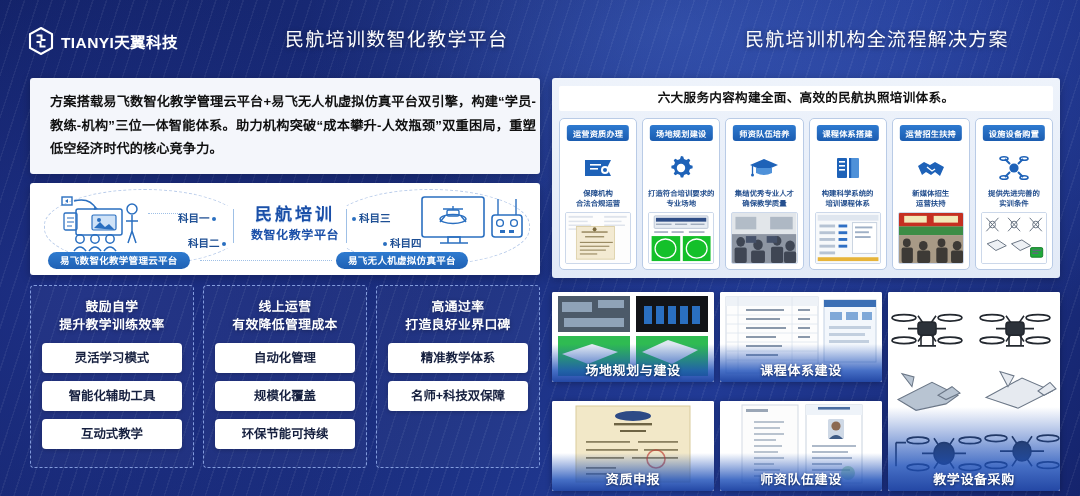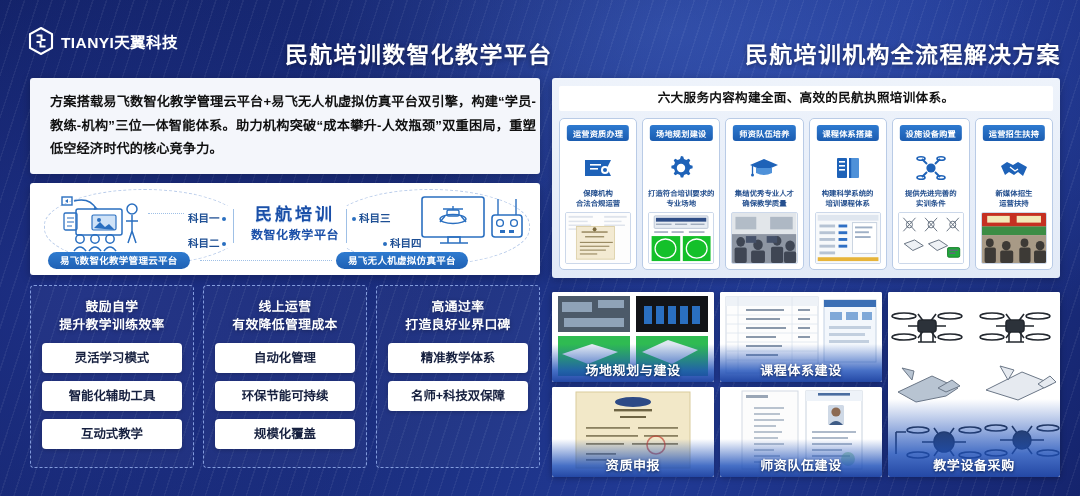--- a/index.html
+++ b/index.html
@@ -47,23 +47,23 @@
     position: absolute; left: 28px; top: 27px;
     display: flex; align-items: center; gap: 7px;
   }
   .logo-mark { width: 26px; height: 28px; display: block; }
   .logo-text {
     color: #ffffff; font-size: 15.5px; font-weight: bold;
     letter-spacing: 0.4px; white-space: nowrap;
     font-family: "Liberation Sans", "DejaVu Sans", sans-serif;
   }
   .head-title {
-    position: absolute; top: 36px;
+    position: absolute; top: 24px;
     color: #ffffff;
-    font-size: 23px; font-weight: bold; letter-spacing: 1.3px;
+    font-size: 19px; font-weight: normal; letter-spacing: 1.3px;
     white-space: nowrap;
     text-shadow: 0 1px 5px rgba(0,0,0,0.45);
   }
   #title-left  { left: 285px; }
   #title-right { left: 745px; }
 
   
   .left-col { position: absolute; left: 30px; top: 78px; width: 510px; height: 400px; z-index: 4; }
 
   .intro-box {
@@ -108,21 +108,21 @@
   .dg-subj {
     position: absolute;
     font-size: 10.5px; color: #1e4f94; font-weight: bold;
     white-space: nowrap;
   }
   .dg-subj .dot {
     display: inline-block; width: 4px; height: 4px;
     background: #2a6fc0; border-radius: 50%;
     vertical-align: middle;
   }
-  #subj1 { left: 158px; top: 27px; }
+  #subj1 { left: 148px; top: 27px; }
   #subj2 { left: 158px; top: 52px; }
   #subj3 { left: 322px; top: 27px; }
   #subj4 { left: 322px; top: 52px; margin-left: 31px; }
   .dg-vline {
     position: absolute; width: 1px; height: 34px;
     background: #9fc0e6; top: 26px;
   }
   #vl-left  { left: 203px; }
   #vl-right { left: 316px; }
 
@@ -259,21 +259,21 @@
   
   .ph { width: 100%; height: 100%; display:block; }
 
   
   .gallery {
     position: absolute; top: 214px; left: 0;
     width: 508px; height: 190px;
     display: grid;
     grid-template-columns: 162px 162px 172px;
     grid-template-rows: 90px 90px;
-    gap: 5px 6px;
+    gap: 19px 6px;
   }
   .gal-tile {
     position: relative;
     background: #ffffff;
     border-radius: 2px;
     overflow: hidden;
     box-shadow: 0 1px 6px rgba(0,0,0,0.3);
   }
   .gal-tile.tall { grid-row: span 2; }
   .gal-label {
@@ -406,22 +406,22 @@
         <div class="bc-item">智能化辅助工具</div>
         <div class="bc-item">互动式教学</div>
       </div>
 
       <div class="benefit-card">
         <div class="bc-title">
           <div>线上运营</div>
           <div>有效降低管理成本</div>
         </div>
         <div class="bc-item">自动化管理</div>
+        <div class="bc-item">规模化覆盖</div>
         <div class="bc-item">环保节能可持续</div>
-        <div class="bc-item">规模化覆盖</div>
       </div>
 
       <div class="benefit-card">
         <div class="bc-title">
           <div>高通过率</div>
           <div>打造良好业界口碑</div>
         </div>
         <div class="bc-item">精准教学体系</div>
         <div class="bc-item">名师+科技双保障</div>
       </div>
@@ -586,67 +586,20 @@
                   <rect x="45" y="14" width="20" height="2"></rect>
                   <rect x="45" y="19" width="16" height="2"></rect>
                   <rect x="45" y="24" width="18" height="2"></rect>
                 </g>
               <rect x="2" y="46" width="70" height="4" fill="#e7b43a"></rect>
             </svg>
           </div>
         </div>
 
         <div class="svc-card">
-          <div class="svc-badge">设施设备购置</div>
-          <div class="svc-icon">
-            <svg width="30" height="26" viewBox="0 0 30 26">
-              <circle cx="15" cy="13" r="4.6" fill="#1e62b8"></circle>
-              <g stroke="#1e62b8" stroke-width="2" fill="none">
-                <line x1="11" y1="9" x2="6" y2="4"></line>
-                  <line x1="19" y1="9" x2="24" y2="4"></line>
-                <line x1="11" y1="17" x2="6" y2="22"></line>
-                  <line x1="19" y1="17" x2="24" y2="22"></line>
-              </g>
-              <g fill="none" stroke="#1e62b8" stroke-width="1.6">
-                <ellipse cx="5" cy="3.5" rx="4" ry="1.8"></ellipse>
-                  <ellipse cx="25" cy="3.5" rx="4" ry="1.8"></ellipse>
-                <ellipse cx="5" cy="22.5" rx="4" ry="1.8"></ellipse>
-                  <ellipse cx="25" cy="22.5" rx="4" ry="1.8"></ellipse>
-              </g>
-            </svg>
-          </div>
-          <div class="svc-desc">
-            <div>提供先进完善的</div>
-            <div>实训条件</div>
-          </div>
-          <div class="svc-photo">
-            <svg class="ph" viewBox="0 0 74 52" preserveAspectRatio="none">
-              <rect width="74" height="52" fill="#ffffff"></rect>
-              <g stroke="#5e6a7a" stroke-width="1" fill="none">
-                <circle cx="12" cy="12" r="3.5"></circle>
-                  <path d="M5 5 l14 14 M19 5 l-14 14"></path>
-                <circle cx="37" cy="12" r="3.5"></circle>
-                  <path d="M30 5 l14 14 M44 5 l-14 14"></path>
-                <circle cx="62" cy="12" r="3.5"></circle>
-                  <path d="M55 5 l14 14 M69 5 l-14 14"></path>
-              </g>
-              <g stroke="#5e6a7a" stroke-width="1" fill="#eef1f5">
-                <path d="M6 32 l12 -4 l10 6 l-12 5 z"></path>
-                <path d="M34 32 l12 -4 l10 6 l-12 5 z"></path>
-              </g>
-              <rect x="56" y="36" width="14" height="10" rx="1.5" fill="#1faa3a" stroke="#157a2a"></rect>
-              <g fill="#5e6a7a">
-                  <rect x="58" y="38" width="10" height="1.6"></rect>
-                  <rect x="58" y="41" width="7" height="1.6"></rect>
-                </g>
-            </svg>
-          </div>
-        </div>
-
-        <div class="svc-card">
           <div class="svc-badge">运营招生扶持</div>
           <div class="svc-icon">
             <svg width="30" height="22" viewBox="0 0 30 22">
               <path d="M2 9 l6 -4 l6 3 l5 -3 l9 5 l-4 9 l-5 -4 l-4 3 l-5 -3 l-4 3 z" fill="#1e62b8"></path>
               <path d="M11 10 l5 4 l3 -2" stroke="#ffffff" stroke-width="1.4" fill="none"></path>
             </svg>
           </div>
           <div class="svc-desc">
             <div>新媒体招生</div>
             <div>运营扶持</div>
@@ -662,20 +615,67 @@
               <g fill="#3d3a36">
                 <circle cx="9" cy="31" r="4.5"></circle>
                   <rect x="3" y="36" width="13" height="16" rx="2"></rect>
                 <circle cx="28" cy="34" r="5"></circle>
                   <rect x="21" y="39" width="15" height="13" rx="2"></rect>
                 <circle cx="49" cy="31" r="4.5"></circle>
                   <rect x="43" y="36" width="13" height="16" rx="2"></rect>
                 <circle cx="67" cy="34" r="5"></circle>
                   <rect x="60" y="39" width="14" height="13" rx="2"></rect>
               </g>
+            </svg>
+          </div>
+        </div>
+
+        <div class="svc-card">
+          <div class="svc-badge">设施设备购置</div>
+          <div class="svc-icon">
+            <svg width="30" height="26" viewBox="0 0 30 26">
+              <circle cx="15" cy="13" r="4.6" fill="#1e62b8"></circle>
+              <g stroke="#1e62b8" stroke-width="2" fill="none">
+                <line x1="11" y1="9" x2="6" y2="4"></line>
+                  <line x1="19" y1="9" x2="24" y2="4"></line>
+                <line x1="11" y1="17" x2="6" y2="22"></line>
+                  <line x1="19" y1="17" x2="24" y2="22"></line>
+              </g>
+              <g fill="none" stroke="#1e62b8" stroke-width="1.6">
+                <ellipse cx="5" cy="3.5" rx="4" ry="1.8"></ellipse>
+                  <ellipse cx="25" cy="3.5" rx="4" ry="1.8"></ellipse>
+                <ellipse cx="5" cy="22.5" rx="4" ry="1.8"></ellipse>
+                  <ellipse cx="25" cy="22.5" rx="4" ry="1.8"></ellipse>
+              </g>
+            </svg>
+          </div>
+          <div class="svc-desc">
+            <div>提供先进完善的</div>
+            <div>实训条件</div>
+          </div>
+          <div class="svc-photo">
+            <svg class="ph" viewBox="0 0 74 52" preserveAspectRatio="none">
+              <rect width="74" height="52" fill="#ffffff"></rect>
+              <g stroke="#5e6a7a" stroke-width="1" fill="none">
+                <circle cx="12" cy="12" r="3.5"></circle>
+                  <path d="M5 5 l14 14 M19 5 l-14 14"></path>
+                <circle cx="37" cy="12" r="3.5"></circle>
+                  <path d="M30 5 l14 14 M44 5 l-14 14"></path>
+                <circle cx="62" cy="12" r="3.5"></circle>
+                  <path d="M55 5 l14 14 M69 5 l-14 14"></path>
+              </g>
+              <g stroke="#5e6a7a" stroke-width="1" fill="#eef1f5">
+                <path d="M6 32 l12 -4 l10 6 l-12 5 z"></path>
+                <path d="M34 32 l12 -4 l10 6 l-12 5 z"></path>
+              </g>
+              <rect x="56" y="36" width="14" height="10" rx="1.5" fill="#1faa3a" stroke="#157a2a"></rect>
+              <g fill="#5e6a7a">
+                  <rect x="58" y="38" width="10" height="1.6"></rect>
+                  <rect x="58" y="41" width="7" height="1.6"></rect>
+                </g>
             </svg>
           </div>
         </div>
 
       </div>
     </div>
 
     <div class="gallery">
 
       <div class="gal-tile">

